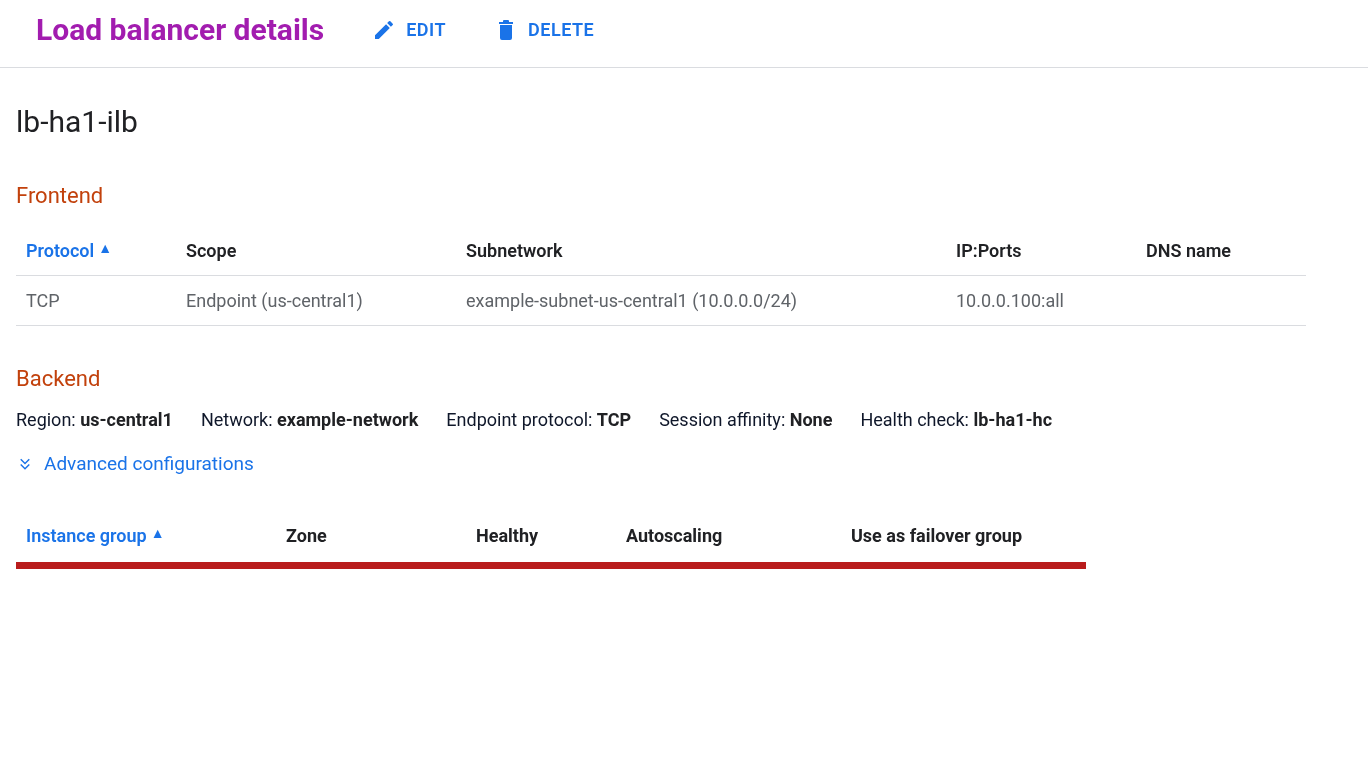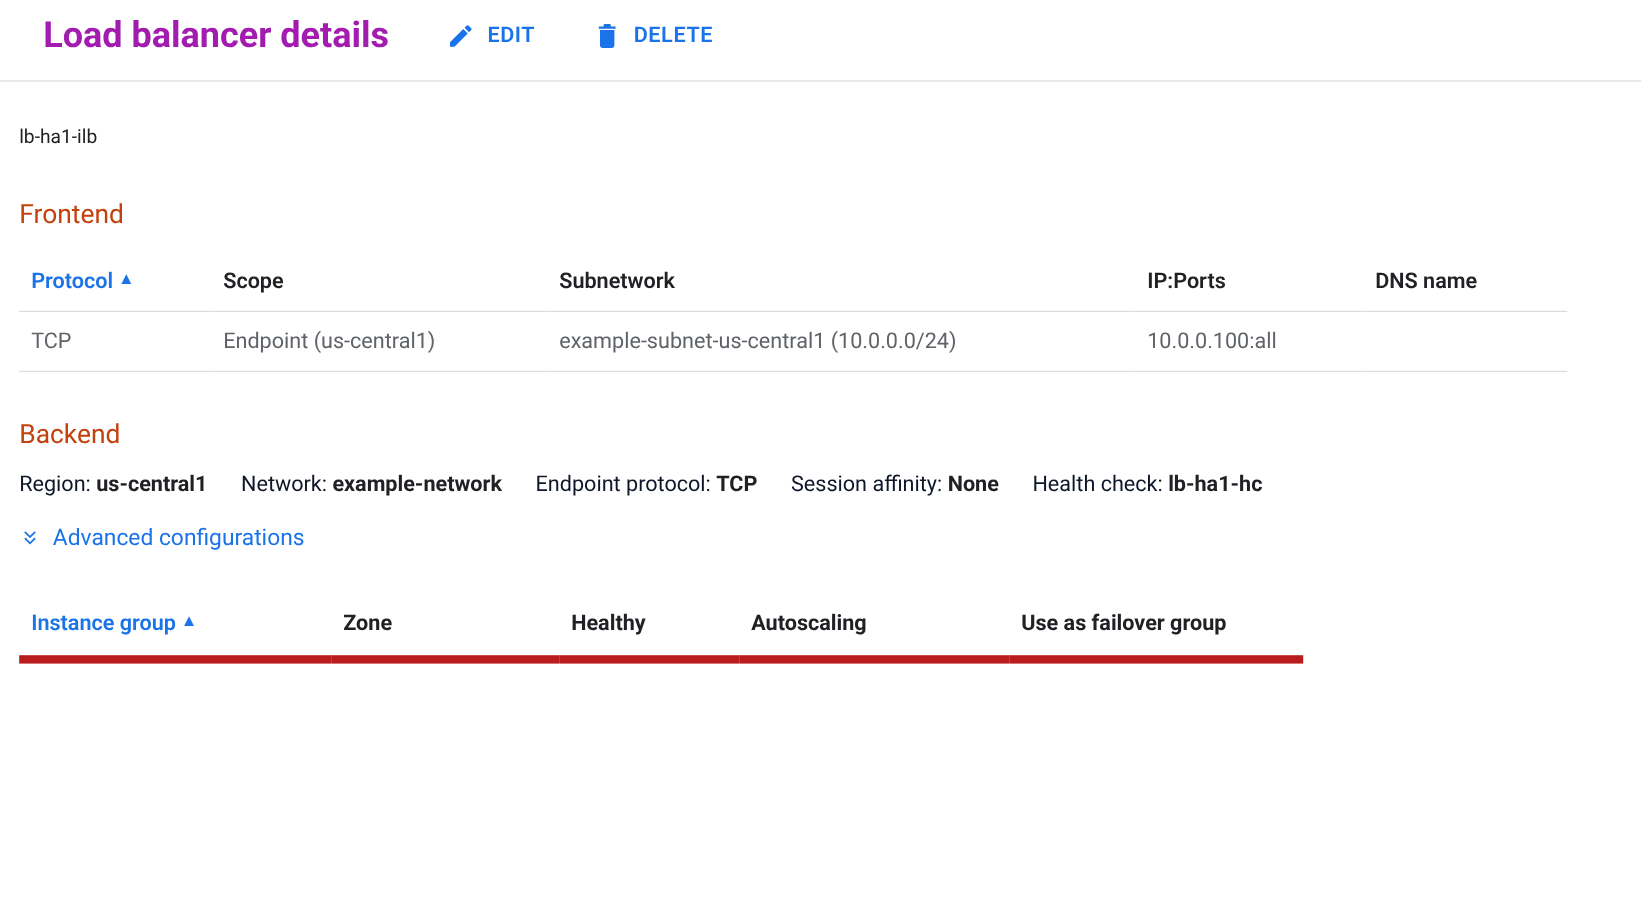--- a/index.html
+++ b/index.html
@@ -37,21 +37,21 @@
     }
     .action-btn svg {
       width: 24px;
       height: 24px;
       fill: #1a73e8;
     }
     .content {
       padding: 36px 16px 16px 16px;
     }
     .lb-name {
-      font-size: 16px;
+      font-size: 30px;
       font-weight: 400;
       color: #202124;
       margin-bottom: 44px;
     }
     .section-title {
       font-size: 22px;
       font-weight: 400;
       color: #c2410c;
       margin-bottom: 18px;
     }

